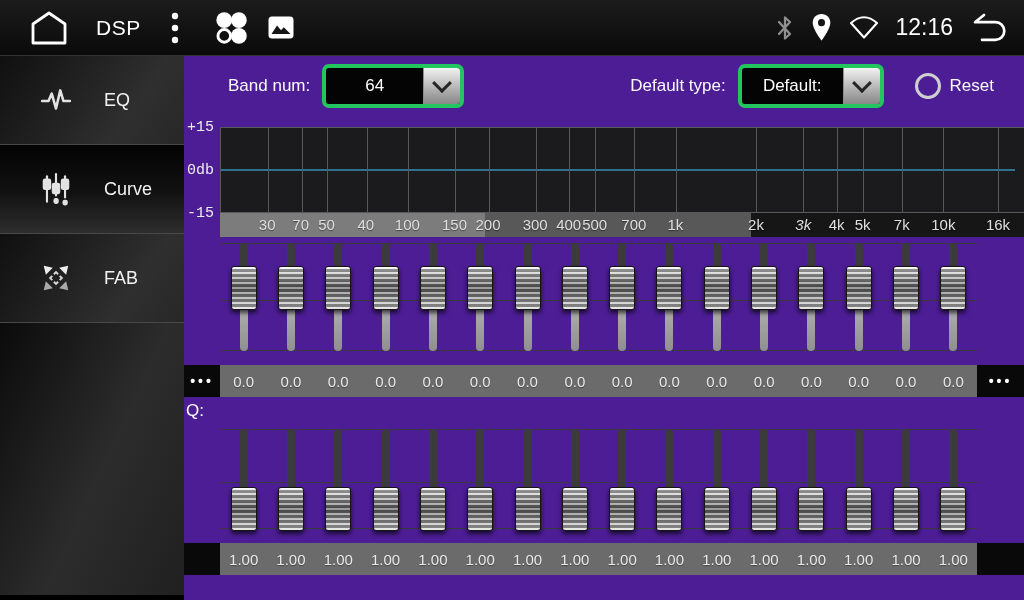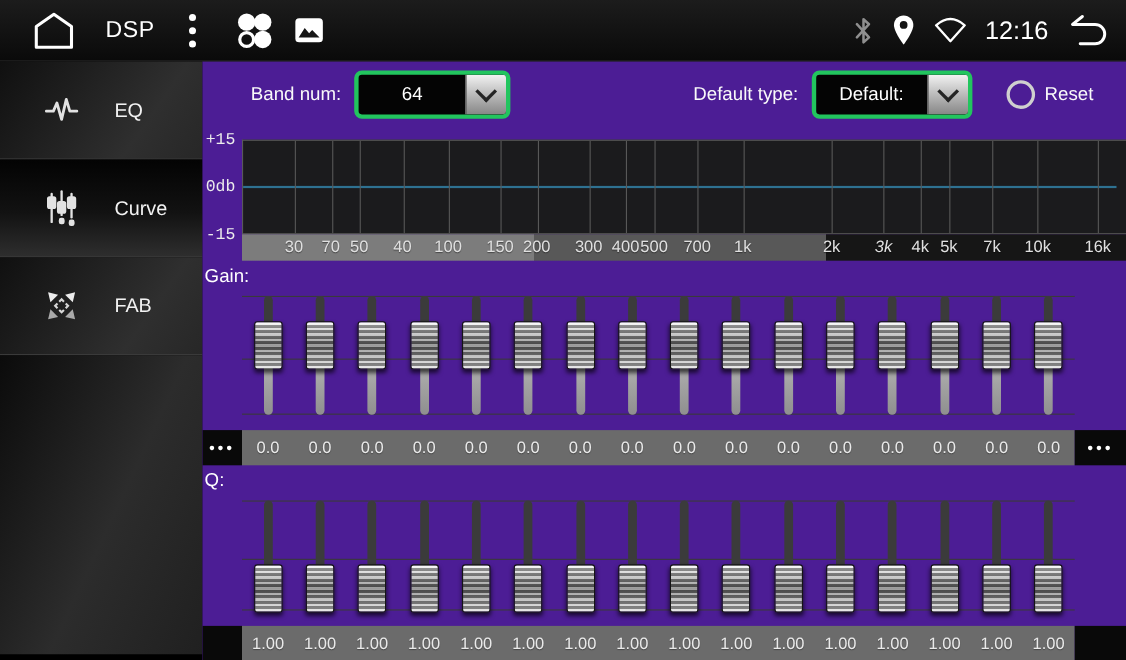--- a/index.html
+++ b/index.html
@@ -242,21 +242,20 @@
           <span class="freq-label" style="left: 66.67%;">2k</span>
           <span class="freq-label" style="left: 72.54%; font-style: italic;">3k</span>
           <span class="freq-label" style="left: 76.7%;">4k</span>
           <span class="freq-label" style="left: 79.93%;">5k</span>
           <span class="freq-label" style="left: 84.8%;">7k</span>
           <span class="freq-label" style="left: 89.97%;">10k</span>
           <span class="freq-label" style="left: 96.77%;">16k</span>
         </div>
     </div>
 
-    <div class="section-label">Gain:</div>
     <div class="slider-row gain">
       <div class="hl t"></div>
       <div class="hl m"></div>
       <div class="hl b"></div>
       <div class="cells">
           <div class="scell">
             <div class="track" style="background: linear-gradient(rgb(59, 59, 59) 0px, rgb(59, 59, 59) 42%, rgb(188, 188, 188) 42%, rgb(143, 143, 143) 100%);"></div>
             <div class="thumb" style="top: calc(42% - 24.4px);"></div>
           </div>
           <div class="scell">

